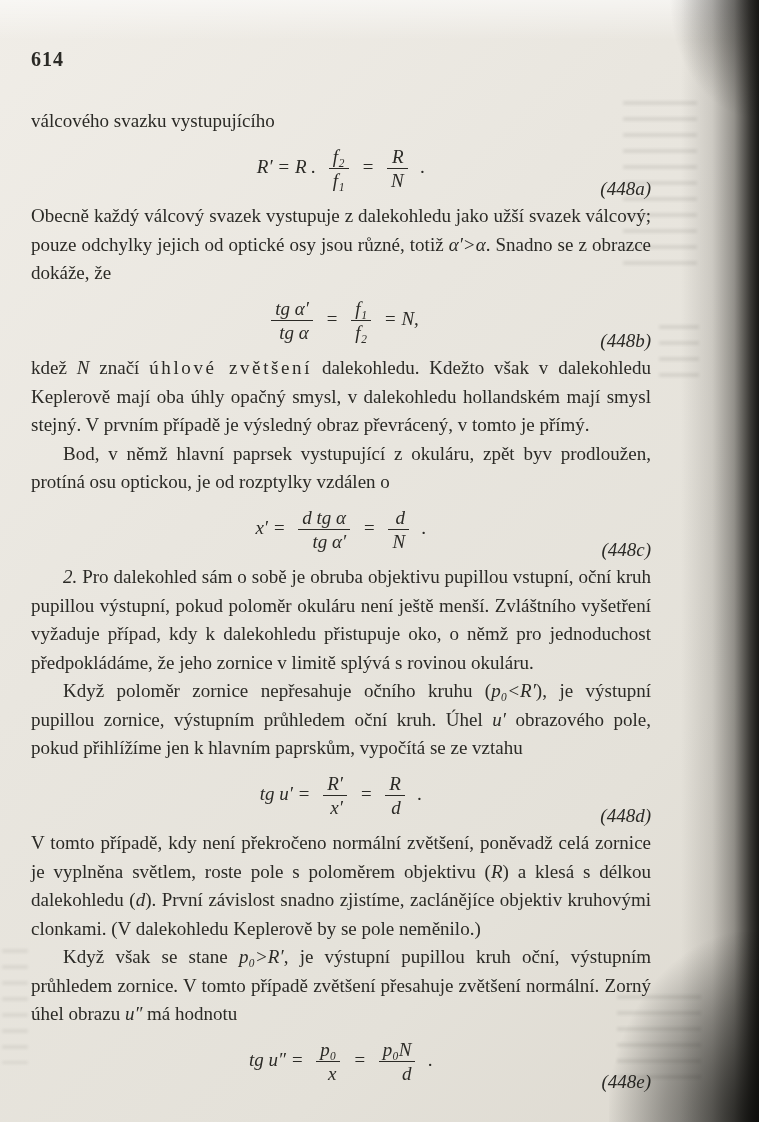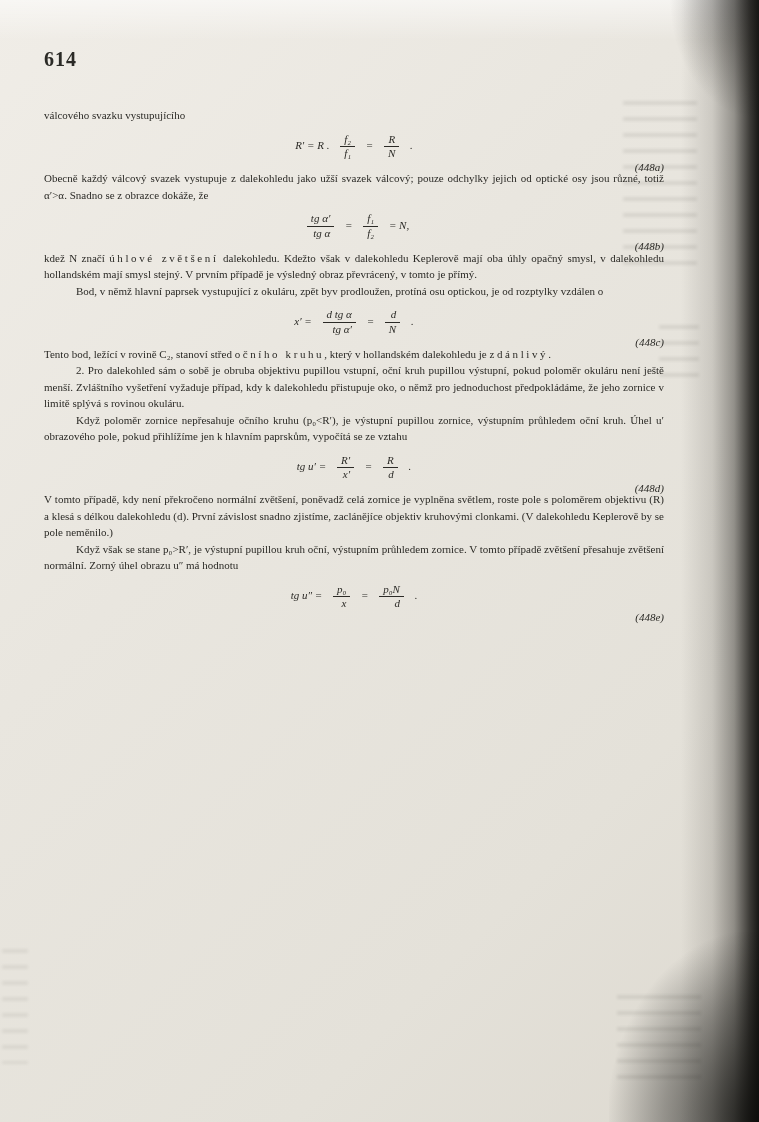--- a/index.html
+++ b/index.html
@@ -49,41 +49,41 @@
     background: repeating-linear-gradient(to bottom, transparent 0 5px, #4a4842 5px 9px, transparent 9px 16px);
     pointer-events: none;
   }
   .bleed.b1 { right: 62px; top: 96px;  width: 74px; height: 180px; }
   .bleed.b2 { right: 60px; top: 320px; width: 40px; height: 60px; }
   .bleed.b3 { right: 58px; bottom: 36px; width: 84px; height: 96px; }
   .bleed.b4 { left: 2px;  bottom: 58px; width: 26px; height: 120px; opacity: 0.08; }
 
   .content {
     position: absolute;
-    left: 44px;
+    left: 31px;
     top: 0;
     width: 620px;
   }
   .page-number {
     margin-top: 48px;
     font-size: 20px;
     font-weight: bold;
     letter-spacing: 1px;
   }
   .body-text {
     margin-top: 36px;
-    font-size: 11px;
+    font-size: 19px;
     line-height: 1.5;
     text-align: justify;
   }
   p.para {
     margin: 0;
   }
   p.para.indent { text-indent: 32px; }
-  .i  { }
+  .i  { font-style: italic; }
   .sp { letter-spacing: 2.6px; }
 
   .equation {
     position: relative;
     text-align: center;
     margin: 9px 0 9px 0;
     font-style: italic;
     white-space: nowrap;
   }
   .eq-body { display: inline-block; }
@@ -176,21 +176,20 @@
           <span class="eq-piece">=</span>
           <span class="frac">
             <span class="num">d</span>
             <span class="den">N</span>
           </span>
           <span class="eq-piece">.</span>
         </span>
         <span class="eq-label">(448c)</span>
       </div>
 
-      <p class="para"><span>Tento bod, ležící v rovině </span><span class="i">C₂</span><span>, stanoví střed </span><span class="sp">očního kruhu</span><span>, který v hollandském dalekohledu je </span><span class="sp">zdánlivý</span><span>.</span></p>
 
       <p class="para indent"><span class="i">2.</span><span> Pro dalekohled sám o sobě je obruba objektivu pupillou vstupní, oční kruh pupillou výstupní, pokud poloměr okuláru není ještě menší. Zvláštního vyšetření vyžaduje případ, kdy k dalekohledu přistupuje oko, o němž pro jednoduchost předpokládáme, že jeho zornice v limitě splývá s rovinou okuláru.</span></p>
 
       <p class="para indent"><span>Když poloměr zornice nepřesahuje očního kruhu (</span><span class="i">p₀&lt;R′</span><span>), je výstupní pupillou zornice, výstupním průhledem oční kruh. Úhel </span><span class="i">u′</span><span> obrazového pole, pokud přihlížíme jen k hlavním paprskům, vypočítá se ze vztahu</span></p>
 
       <div class="equation">
         <span class="eq-body">
           <span class="eq-piece">tg u′ =</span>
           <span class="frac">
             <span class="num">R′</span>

